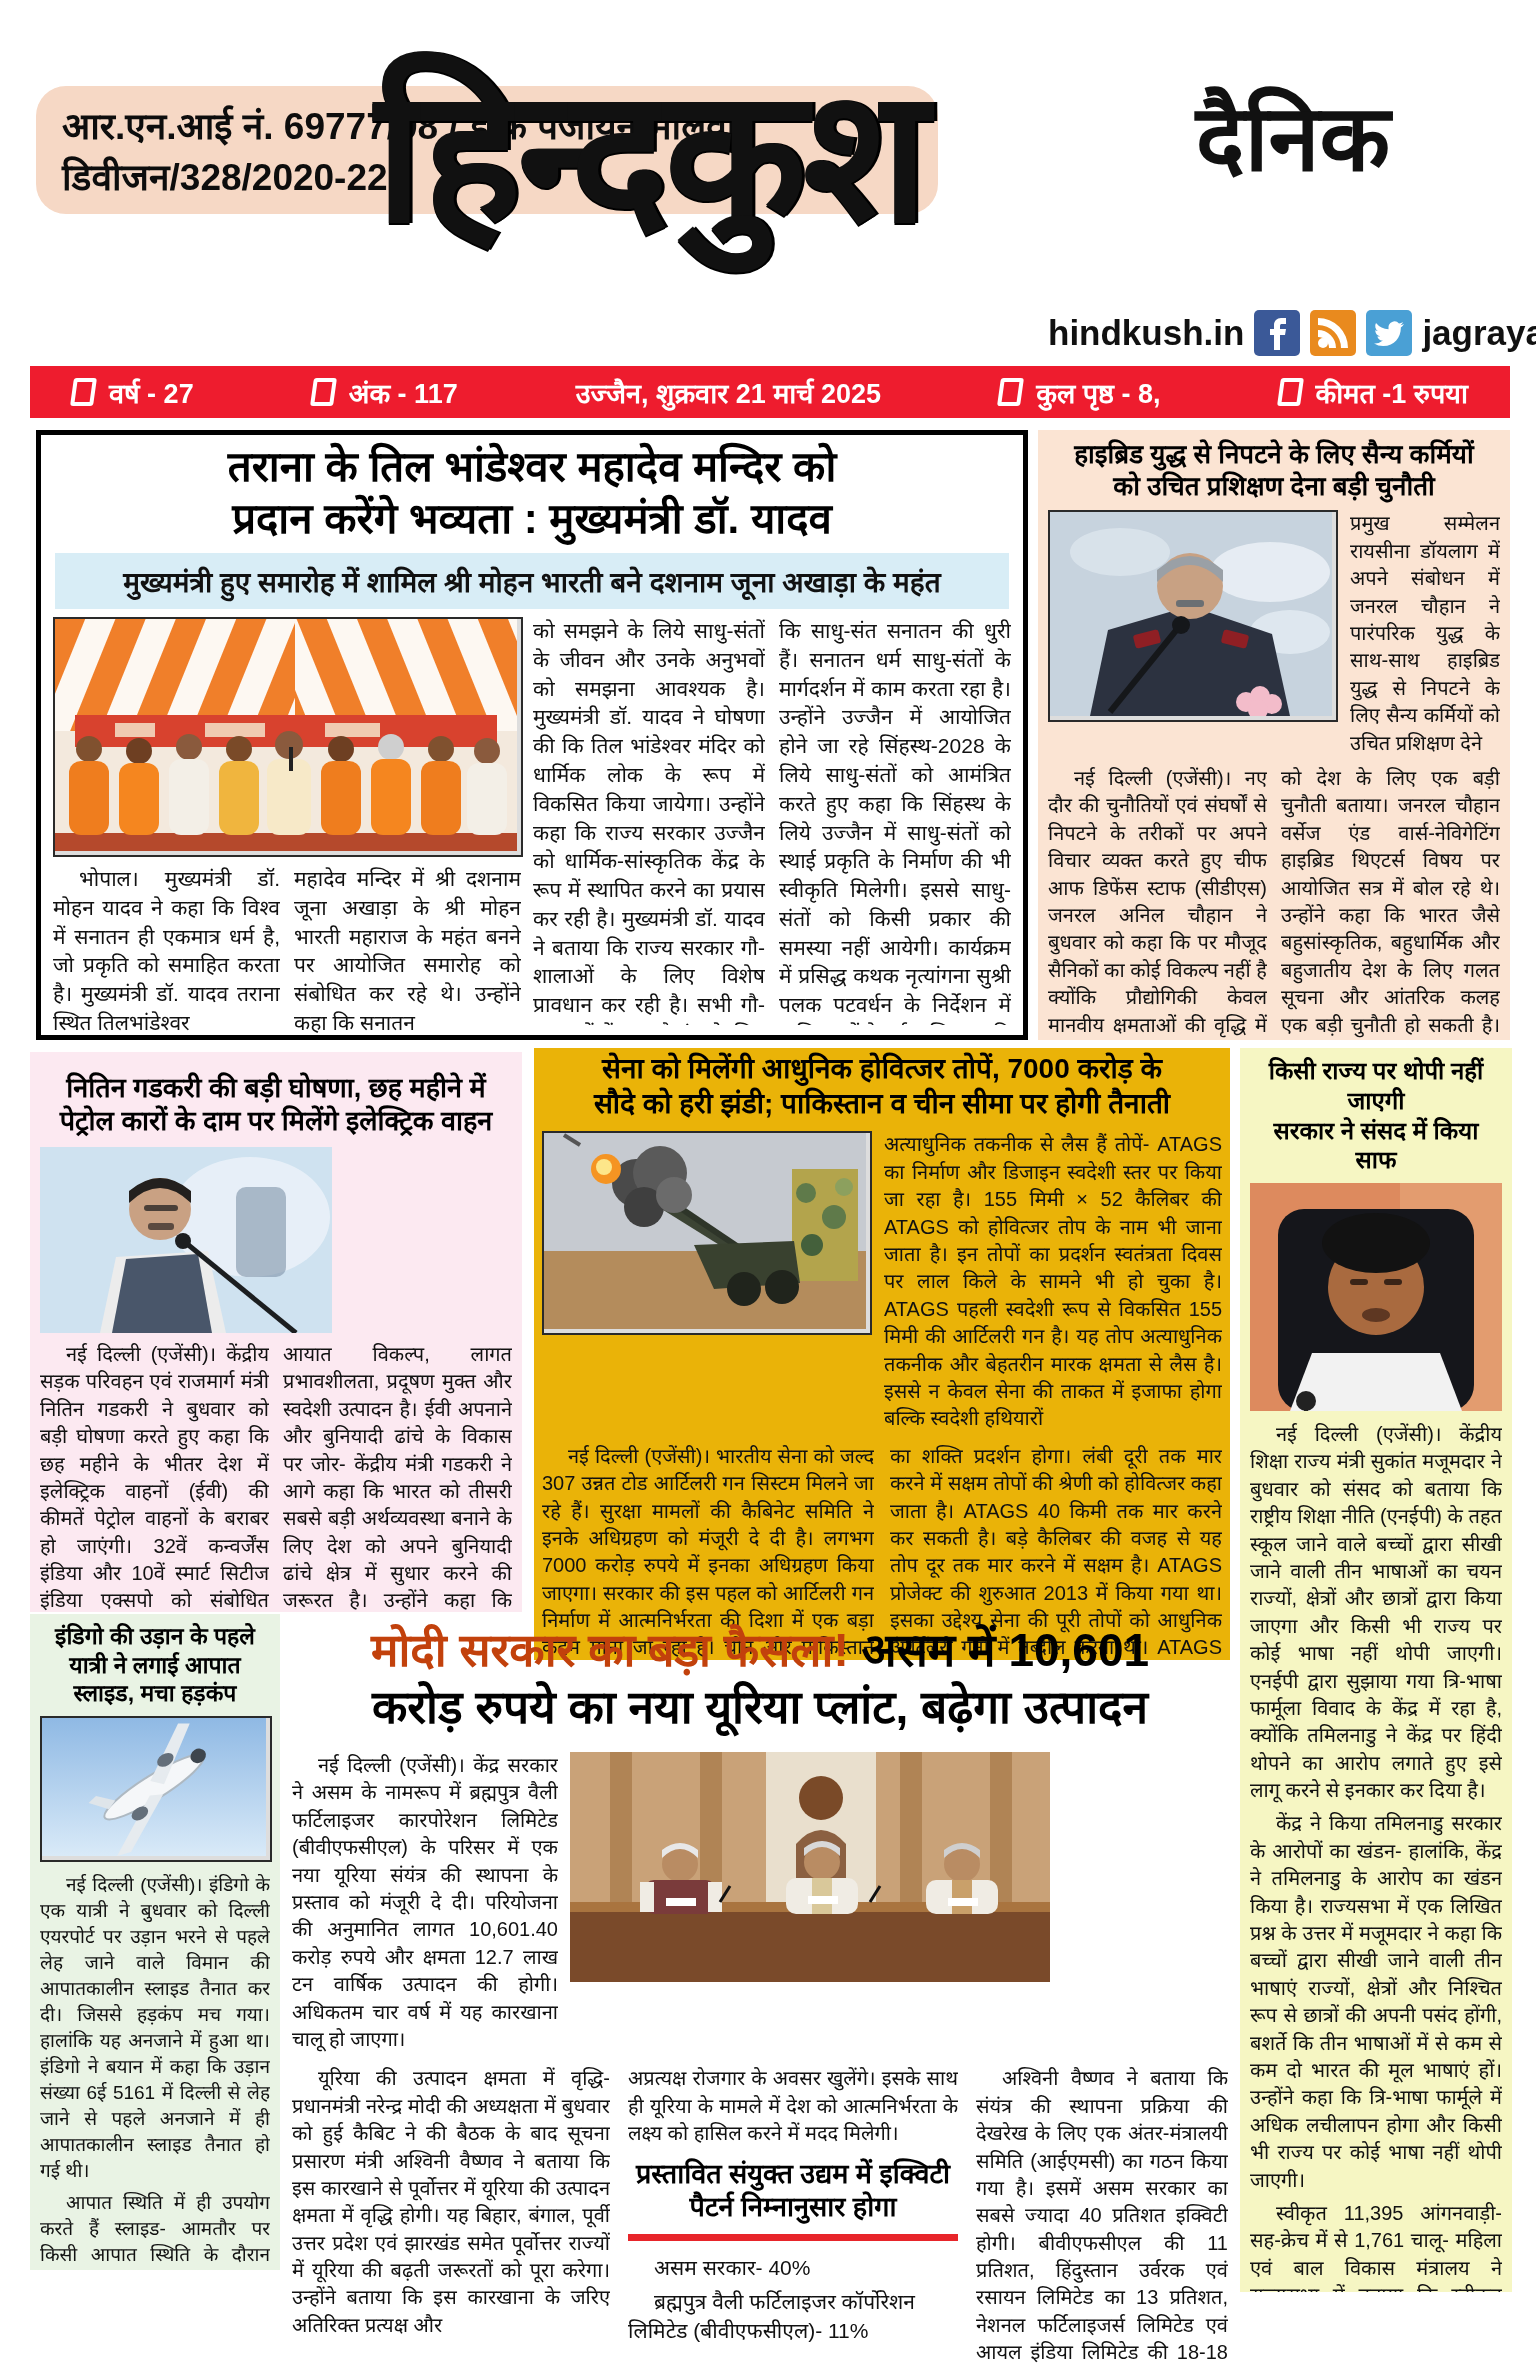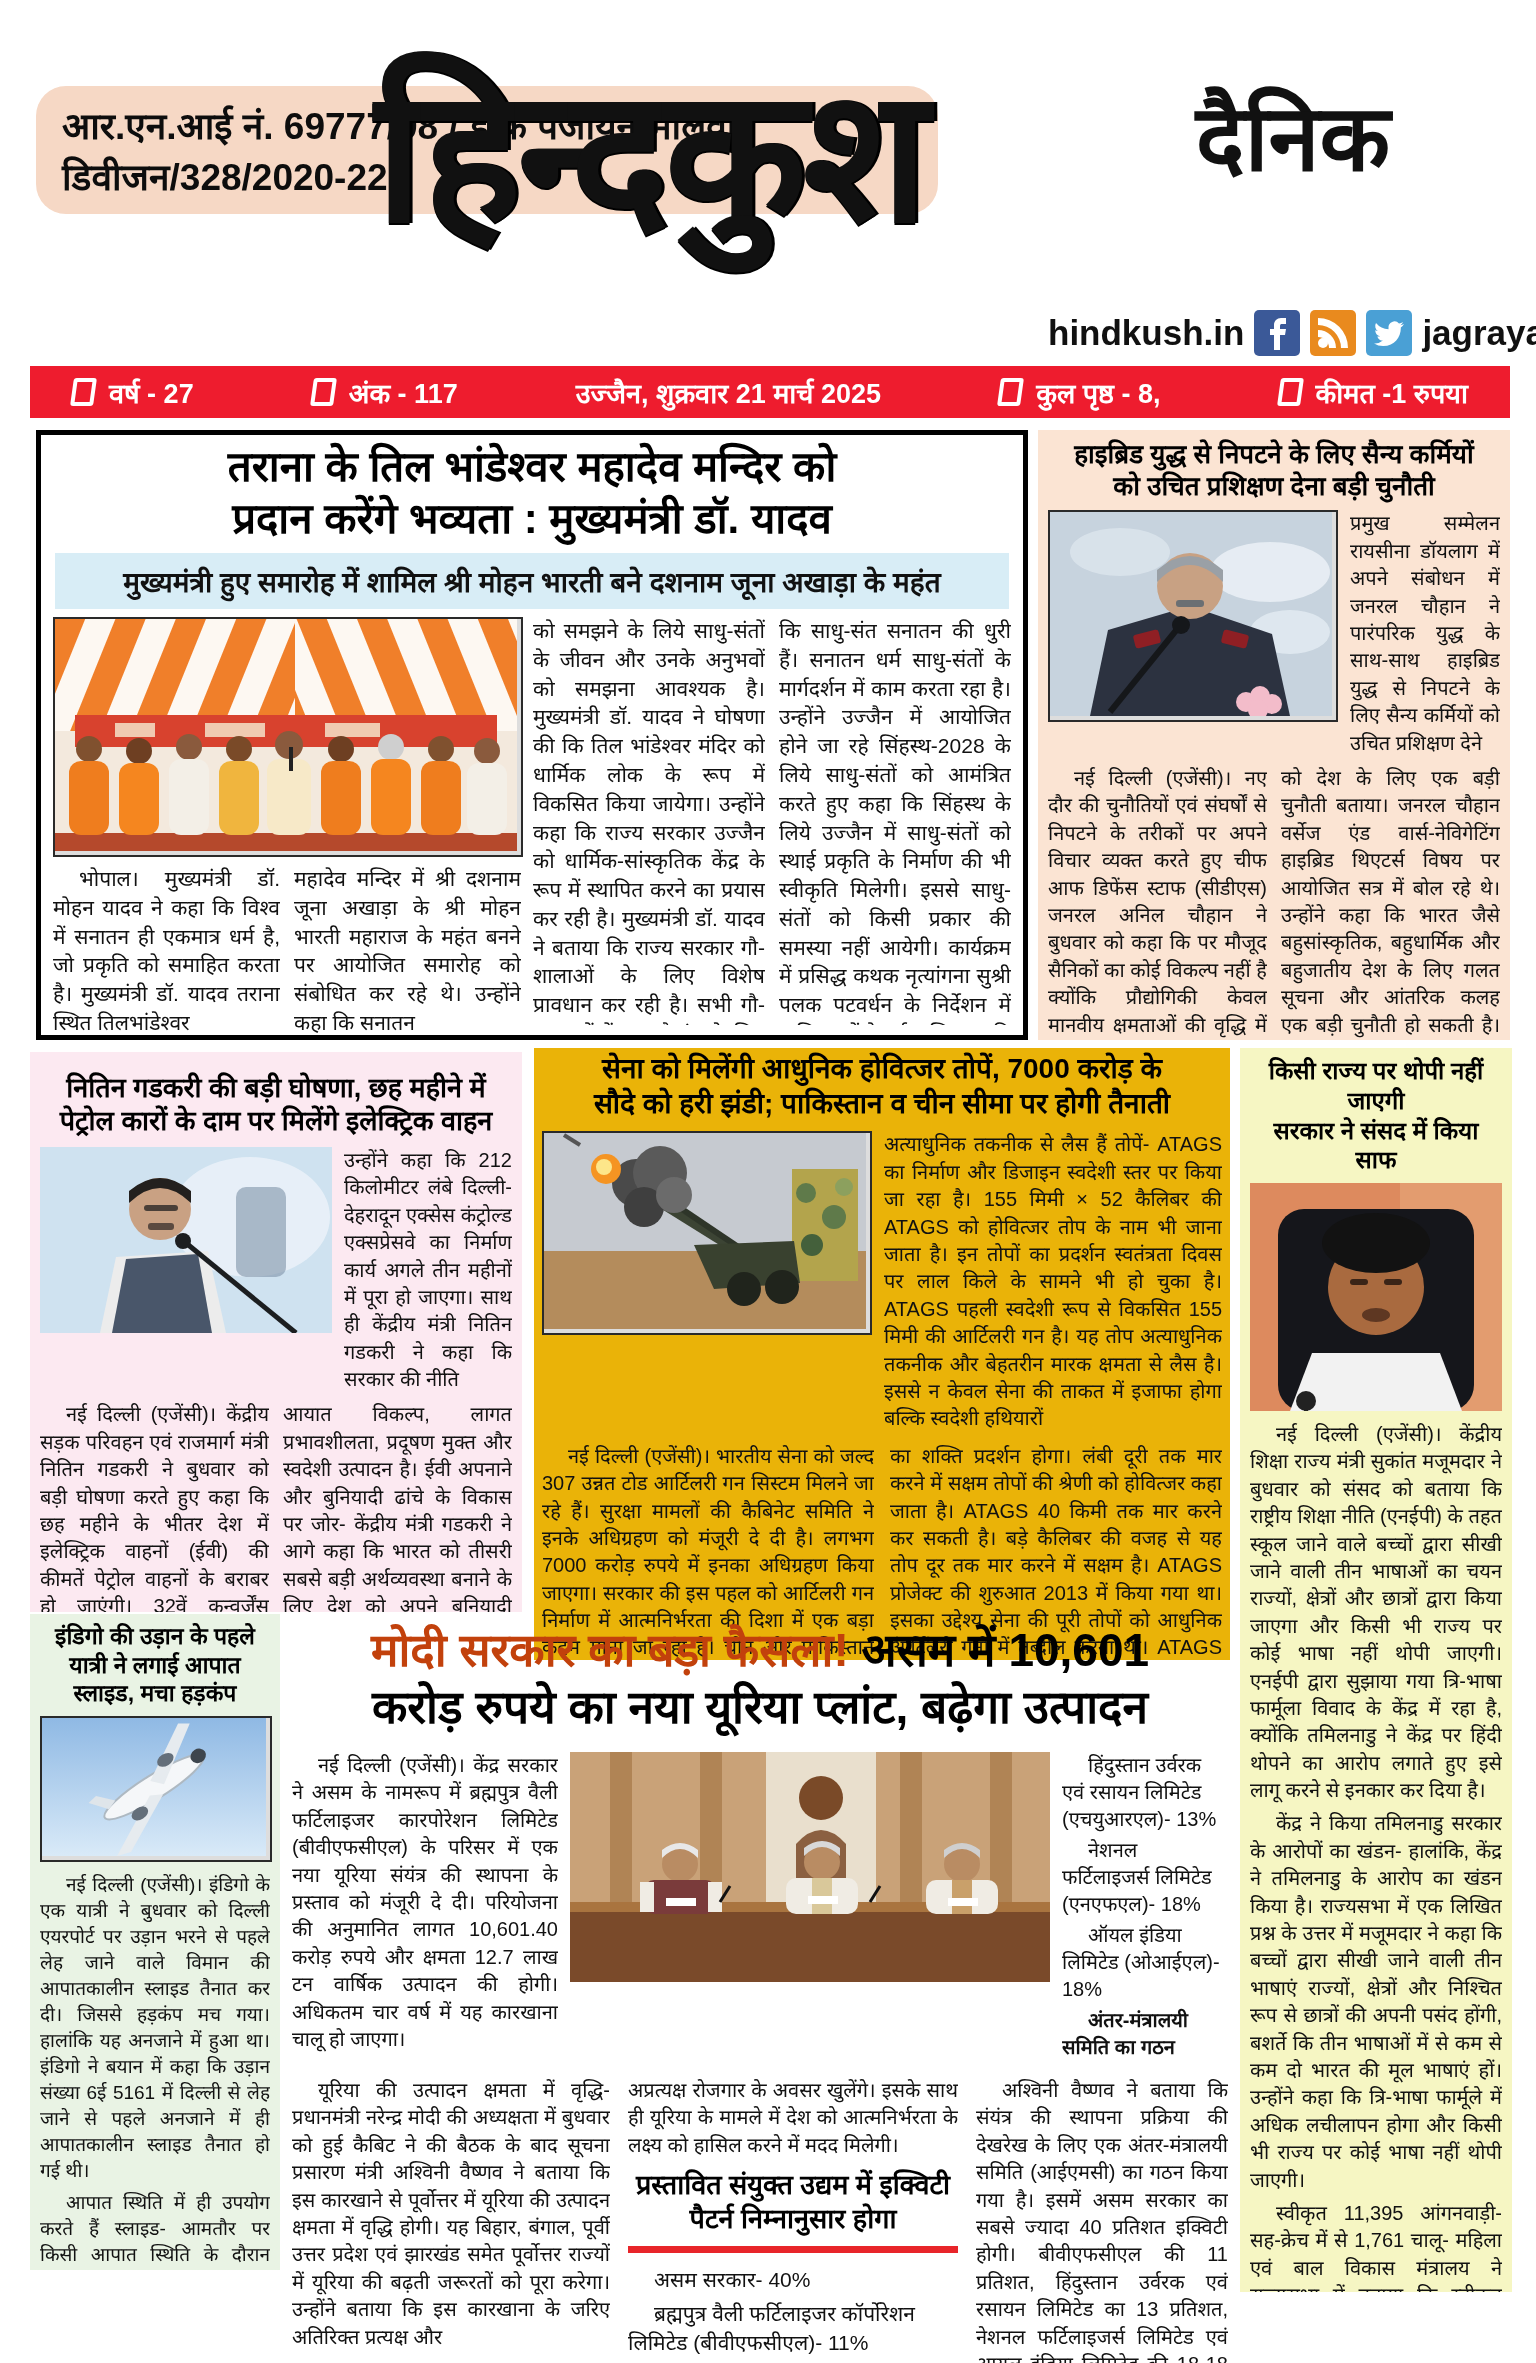--- a/index.html
+++ b/index.html
@@ -193,21 +193,20 @@
           <circle cx="120" cy="62" r="31" fill="#c9a183"></circle>
           <path d="M89 56 Q120 26 151 56 L151 44 Q120 18 89 44 Z" fill="#23201e"></path>
           <rect x="104" y="58" width="34" height="6" rx="3" fill="#4a3f38"></rect>
           <rect x="108" y="76" width="26" height="7" rx="3" fill="#5b4a40"></rect>
           <path d="M60 186 L76 110 L168 104 L186 186 Z" fill="#ececec"></path>
           <path d="M72 186 L86 112 L158 107 L172 186 Z" fill="#49566a"></path>
           <line x1="256" y1="186" x2="146" y2="96" stroke="#1c1e20" stroke-width="5"></line>
           <circle cx="143" cy="94" r="8" fill="#1c1e20"></circle>
         </svg>
       </div>
-      <div class="bcol" style="font-size:20px;">उन्होंने कहा कि 212 किलोमीटर लंबे दिल्ली-देहरादून एक्सेस कंट्रोल्ड एक्सप्रेसवे का निर्माण कार्य अगले तीन महीनों में पूरा हो जाएगा। साथ ही केंद्रीय मंत्री नितिन गडकरी ने कहा कि सरकार की नीति</div>
     </div>
     <div class="row" style="margin-top:8px;gap:14px;height:300px;">
       <div class="bcol ind" style="font-size:20px;">नई दिल्ली (एजेंसी)। केंद्रीय सड़क परिवहन एवं राजमार्ग मंत्री नितिन गडकरी ने बुधवार को बड़ी घोषणा करते हुए कहा कि छह महीने के भीतर देश में इलेक्ट्रिक वाहनों (ईवी) की कीमतें पेट्रोल वाहनों के बराबर हो जाएंगी। 32वें कन्वर्जेंस इंडिया और 10वें स्मार्ट सिटीज इंडिया एक्सपो को संबोधित करते हुए नितिन गडकरी ने यह बात कही। दिल्ली-देहरादून एक्सप्रेसवे का निर्माण कार्य पूरा होने के करीब-</div>
       <div class="bcol" style="font-size:20px;">आयात विकल्प, लागत प्रभावशीलता, प्रदूषण मुक्त और स्वदेशी उत्पादन है। ईवी अपनाने और बुनियादी ढांचे के विकास पर जोर- केंद्रीय मंत्री गडकरी ने आगे कहा कि भारत को तीसरी सबसे बड़ी अर्थव्यवस्था बनाने के लिए देश को अपने बुनियादी ढांचे क्षेत्र में सुधार करने की जरूरत है। उन्होंने कहा कि अच्छी सड़कें बनाकर हम अपनी रसद लागत को कम कर सकते हैं।</div>
     </div>
   </div>
 
   <div class="art" style="left:534px;top:1048px;width:696px;height:612px;background:#eab308;padding:4px 8px;">
     <div class="hl" style="font-size:28px;">सेना को मिलेंगी आधुनिक होवित्जर तोपें, 7000 करोड़ के</div>
     <div class="hl" style="font-size:28px;">सौदे को हरी झंडी; पाकिस्तान व चीन सीमा पर होगी तैनाती</div>
@@ -329,26 +328,20 @@
             <rect x="356" y="128" width="72" height="34" rx="10" fill="#f0ece4"></rect>
             <rect x="382" y="128" width="20" height="34" fill="#c9a06a"></rect>
             <rect x="96" y="146" width="30" height="8" fill="#fff"></rect>
               <rect x="238" y="144" width="30" height="8" fill="#fff"></rect>
               <rect x="378" y="146" width="30" height="8" fill="#fff"></rect>
             <line x1="150" y1="150" x2="160" y2="134" stroke="#111" stroke-width="3"></line>
             <line x1="300" y1="150" x2="310" y2="134" stroke="#111" stroke-width="3"></line>
           </g>
         </svg>
       </div>
-      <div style="flex:1;font-size:20px;line-height:1.35;overflow:hidden;">
-        <p class="ind">हिंदुस्तान उर्वरक एवं रसायन लिमिटेड (एचयुआरएल)- 13%</p>
-        <p class="ind">नेशनल फर्टिलाइजर्स लिमिटेड (एनएफएल)- 18%</p>
-        <p class="ind">ऑयल इंडिया लिमिटेड (ओआईएल)- 18%</p>
-        <p class="ind" style="font-weight:bold;">अंतर-मंत्रालयी समिति का गठन</p>
-      </div>
     </div>
 
     <div class="row" style="margin-top:12px;gap:18px;">
       <div class="bcol ind" style="width:318px;flex:none;font-size:20px;">यूरिया की उत्पादन क्षमता में वृद्धि- प्रधानमंत्री नरेन्द्र मोदी की अध्यक्षता में बुधवार को हुई कैबिट ने की बैठक के बाद सूचना प्रसारण मंत्री अश्विनी वैष्णव ने बताया कि इस कारखाने से पूर्वोत्तर में यूरिया की उत्पादन क्षमता में वृद्धि होगी। यह बिहार, बंगाल, पूर्वी उत्तर प्रदेश एवं झारखंड समेत पूर्वोत्तर राज्यों में यूरिया की बढ़ती जरूरतों को पूरा करेगा। उन्होंने बताया कि इस कारखाना के जरिए अतिरिक्त प्रत्यक्ष और</div>
       <div style="width:330px;flex:none;overflow:hidden;">
         <div class="bcol" style="font-size:20px;flex:none;">अप्रत्यक्ष रोजगार के अवसर खुलेंगे। इसके साथ ही यूरिया के मामले में देश को आत्मनिर्भरता के लक्ष्य को हासिल करने में मदद मिलेगी।</div>
         <div class="hl redline" style="font-size:27px;margin-top:10px;">
           <div>प्रस्तावित संयुक्त उद्यम में इक्विटी</div>
           <div>पैटर्न निम्नानुसार होगा</div>
         </div>

